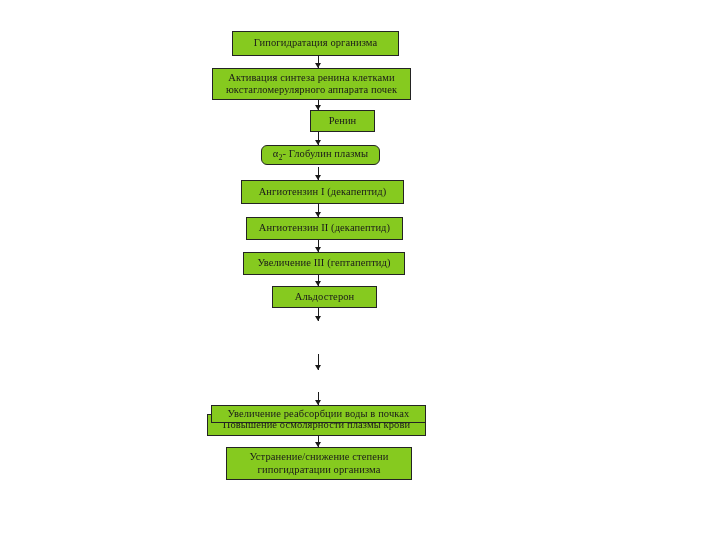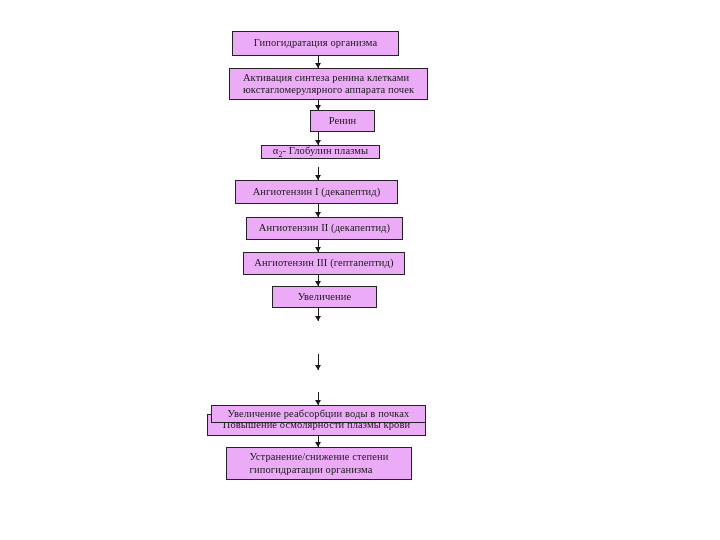--- a/index.html
+++ b/index.html
@@ -19,25 +19,26 @@
     position: absolute;
     left: 0;
     top: 0;
     width: 720px;
     height: 540px;
   }
   .node {
     position: absolute;
     box-sizing: border-box;
     border: 1px solid #1a1a1a;
-    background: #f0abfc;
+    background: #84cc16;
     color: #111111;
     display: flex;
     align-items: center;
     justify-content: center;
+    text-align: center;
     line-height: 1.18;
     font-size: 10.5px;
     letter-spacing: 0.1px;
     padding: 1px 6px;
     filter: contrast(0.92) brightness(1.02);
   }
   .node .label {
     display: block;
     white-space: pre-line;
   }
@@ -99,47 +100,47 @@
     <div class="connector" style="left:318px; top:392px; height:13px;"></div>
     <div class="arrowhead" style="left:315px; top:400px;"></div>
 
     <div class="connector" style="left:318px; top:427px; height:20px;"></div>
     <div class="arrowhead" style="left:315px; top:442px;"></div>
 
     <div class="node" style="left:232px; top:31px; width:167px; height:25px;">
       <span class="label">Гипогидратация организма</span>
     </div>
 
-    <div class="node" style="left:229px; top:68px; width:199px; height:32px;">
+    <div class="node" style="left:212px; top:68px; width:199px; height:32px;">
       <span class="label">Активация синтеза ренина клетками
 юкстагломерулярного аппарата почек</span>
     </div>
 
     <div class="node" style="left:286px; top:110px; width:65px; height:22px;margin-left:24px;">
       <span class="label">Ренин</span>
     </div>
 
-    <div class="node" style="left:261px; top:145px; width:119px; height:14px;">
+    <div class="node" style="left:261px; top:145px; width:119px; height:20px;border-radius:6px;">
       <span class="label">α<span class="sub">2</span>- Глобулин плазмы</span>
     </div>
 
-    <div class="node" style="left:235px; top:180px; width:163px; height:24px;">
+    <div class="node" style="left:241px; top:180px; width:163px; height:24px;">
       <span class="label">Ангиотензин I (декапептид)</span>
     </div>
 
     <div class="node" style="left:246px; top:217px; width:157px; height:23px;">
       <span class="label">Ангиотензин II (декапептид)</span>
     </div>
 
     <div class="node" style="left:243px; top:252px; width:162px; height:23px;">
-      <span class="label">Ангиотензин III (гептапептид)</span>
+      <span class="label">Увеличение III (гептапептид)</span>
     </div>
 
     <div class="node" style="left:272px; top:286px; width:105px; height:22px;">
-      <span class="label">Увеличение</span>
+      <span class="label">Альдостерон</span>
     </div>
 
 
     <div class="node" style="left:207px; top:370px; width:219px; height:22px;margin-top:44px;">
       <span class="label">Повышение осмолярности плазмы крови</span>
     </div>
 
     <div class="node" style="left:211px; top:405px; width:215px; height:18px;">
       <span class="label">Увеличение реабсорбции воды в почках</span>
     </div>

